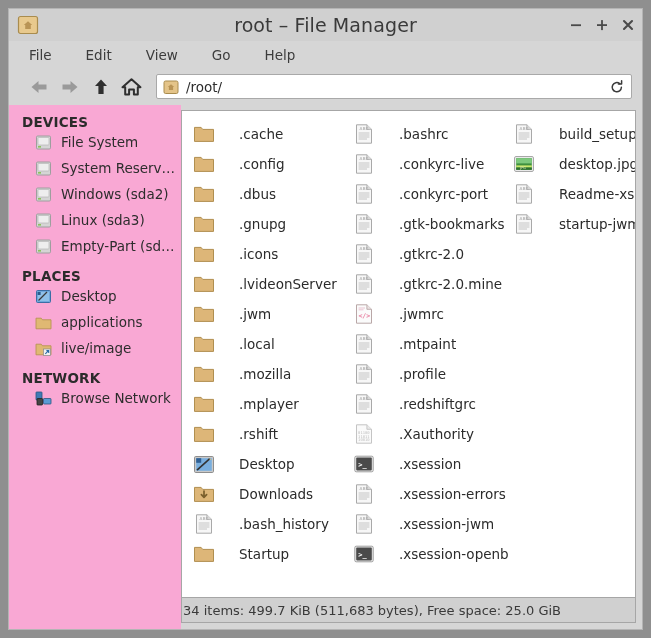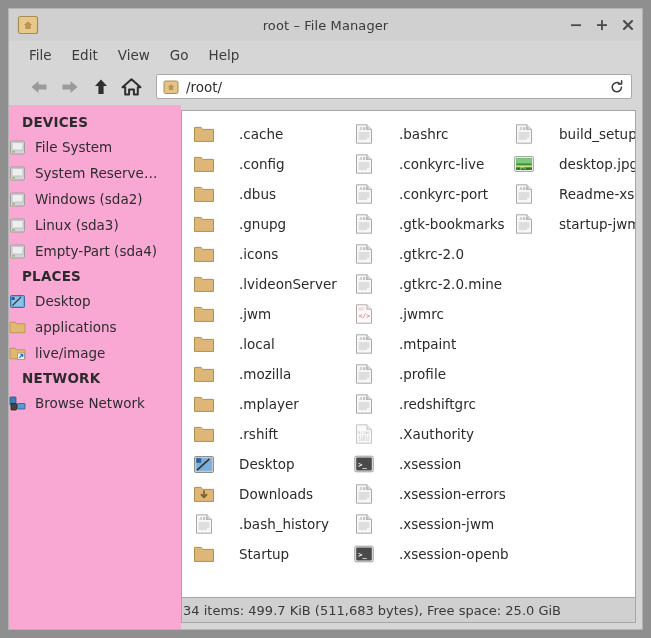--- a/index.html
+++ b/index.html
@@ -40,21 +40,21 @@
   #title-icon {
     position: absolute;
     left: 8px;
     top: 5px;
     width: 22px;
     height: 22px;
   }
   #title-text {
     width: 100%;
     text-align: center;
-    font-size: 13px;
+    font-size: 19px;
     color: #3a3a3a;
     font-weight: normal;
     letter-spacing: 0.1px;
     pointer-events: none;
   }
   .wbtns {
     position: absolute;
     right: 7px;
     top: 0;
     height: 32px;
@@ -75,21 +75,21 @@
   }
 
   
   #menubar {
     height: 27px;
     background: #d6d6d6;
     display: flex;
     align-items: center;
     padding-left: 11px;
     flex: 0 0 auto;
-    gap: 2px;
+    gap: 16px;
   }
   .menu-item {
     font-size: 13.5px;
     color: #3c3c3c;
     padding: 3px 9px;
     cursor: default;
     border-radius: 2px;
   }
 
   
@@ -160,21 +160,22 @@
   .side-header {
     font-size: 13.5px;
     font-weight: bold;
     color: #2b2b2b;
     padding: 4px 0 4px 13px;
     letter-spacing: 0.2px;
   }
   .side-item {
     height: 26px;
     display: flex;
-    align-items: center;
+    align-items: flex-start;
+    padding-left: 26px;
     font-size: 13.5px;
     color: #2d2d2d;
     cursor: default;
     white-space: nowrap;
     overflow: hidden;
   }
   .side-item .si-icon {
     width: 17px;
     height: 17px;
     flex: 0 0 17px;

